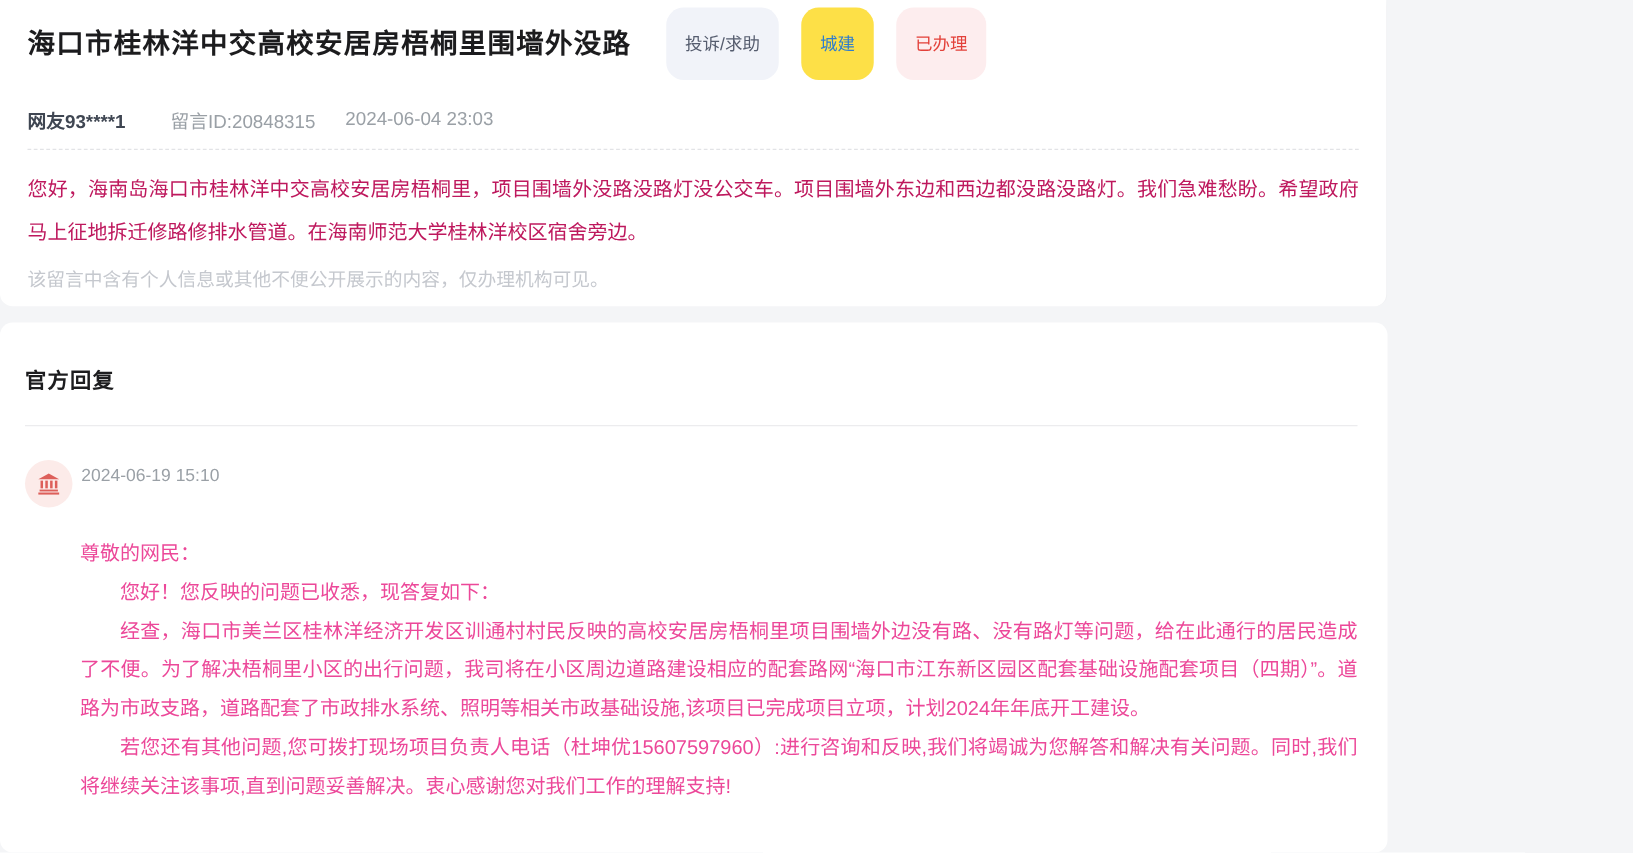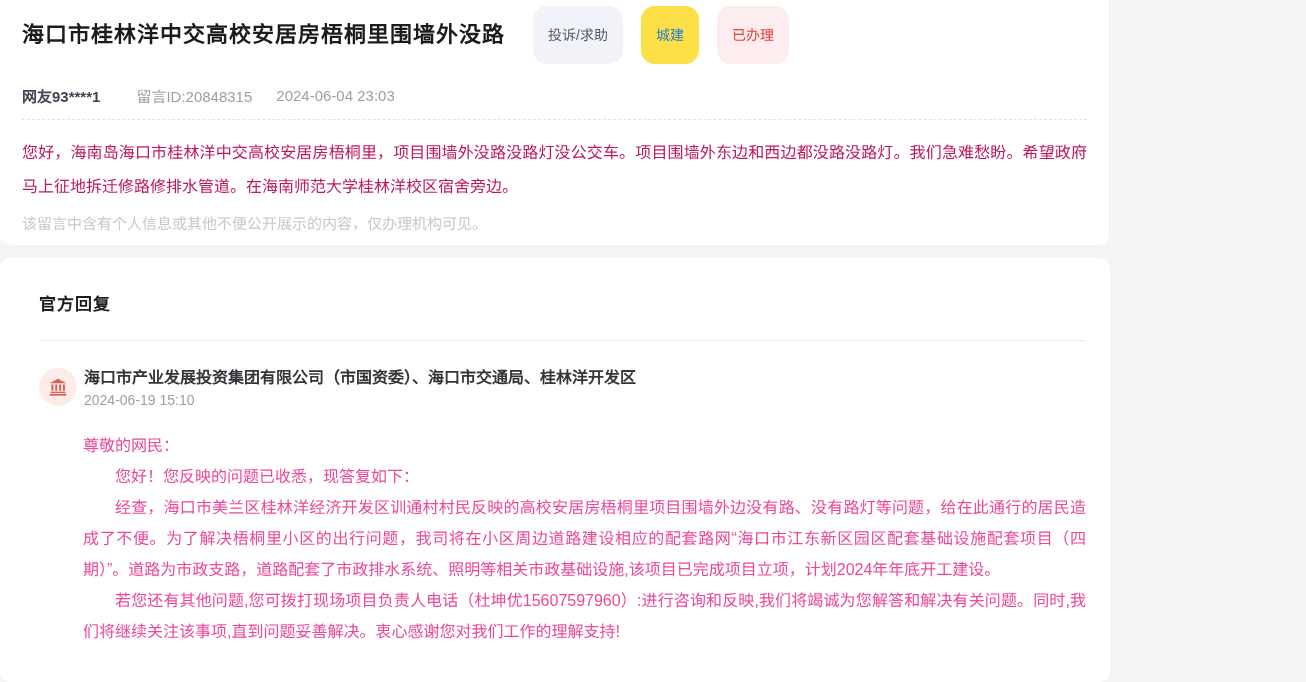--- a/index.html
+++ b/index.html
@@ -68,21 +68,21 @@
   .privacy-note {
     margin-top: 8px;
     font-size: 15px;
     color: #c5c8ce;
   }
   
   .card-reply {
     margin-top: 13px;
     height: 424px;
     border-radius: 10px;
-    padding: 32px 24px 0 39px;
+    padding: 32px 24px 0 20px;
   }
   .reply-section-title {
     font-size: 17px;
     font-weight: bold;
     color: #1d1d1f;
     letter-spacing: 1px;
   }
   .solid-divider {
     margin-top: 25px;
     border-bottom: 1px solid #ececee;
@@ -160,21 +160,20 @@
         <path d="M12 2.2 L22 7.6 H2 Z"></path>
         <rect x="4.1" y="9" width="2.4" height="7.4"></rect>
         <rect x="8.7" y="9" width="2.4" height="7.4"></rect>
         <rect x="13.3" y="9" width="2.4" height="7.4"></rect>
         <rect x="17.9" y="9" width="2.4" height="7.4"></rect>
         <rect x="3.2" y="17.6" width="17.6" height="1.8"></rect>
         <rect x="2" y="20.4" width="20" height="2"></rect>
       </svg>
     </span>
     <div class="reply-header-text">
-      <div class="org-name">海口市产业发展投资集团有限公司（市国资委）、海口市交通局、桂林洋开发区</div>
       <div class="reply-date">2024-06-19 15:10</div>
     </div>
   </div>
 
   <div class="reply-body">
     <p>尊敬的网民：</p>
     <p class="indent">您好！您反映的问题已收悉，现答复如下：</p>
     <p class="indent">经查，海口市美兰区桂林洋经济开发区训通村村民反映的高校安居房梧桐里项目围墙外边没有路、没有路灯等问题，给在此通行的居民造成了不便。为了解决梧桐里小区的出行问题，我司将在小区周边道路建设相应的配套路网“海口市江东新区园区配套基础设施配套项目（四期）”。道路为市政支路，道路配套了市政排水系统、照明等相关市政基础设施,该项目已完成项目立项，计划2024年年底开工建设。</p>
     <p class="indent">若您还有其他问题,您可拨打现场项目负责人电话（杜坤优15607597960）:进行咨询和反映,我们将竭诚为您解答和解决有关问题。同时,我们将继续关注该事项,直到问题妥善解决。衷心感谢您对我们工作的理解支持!</p>
   </div>

